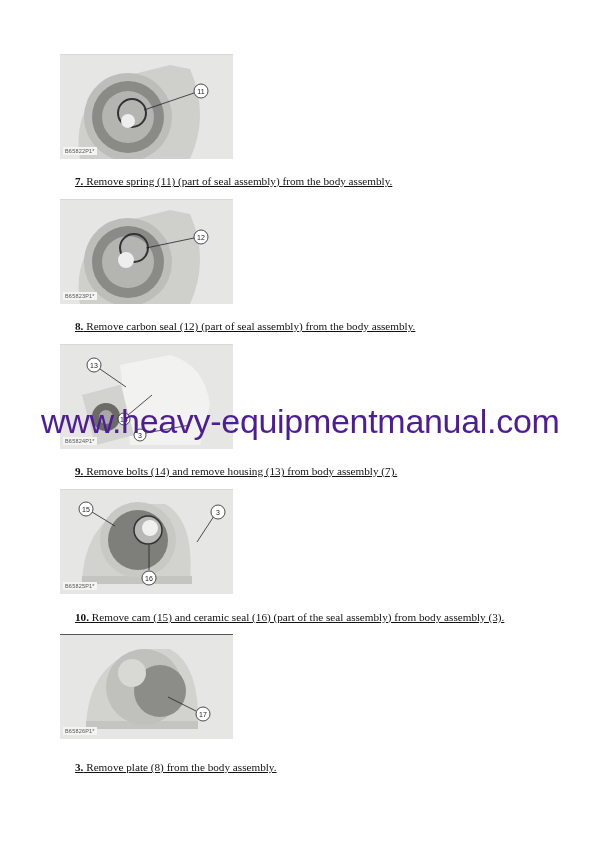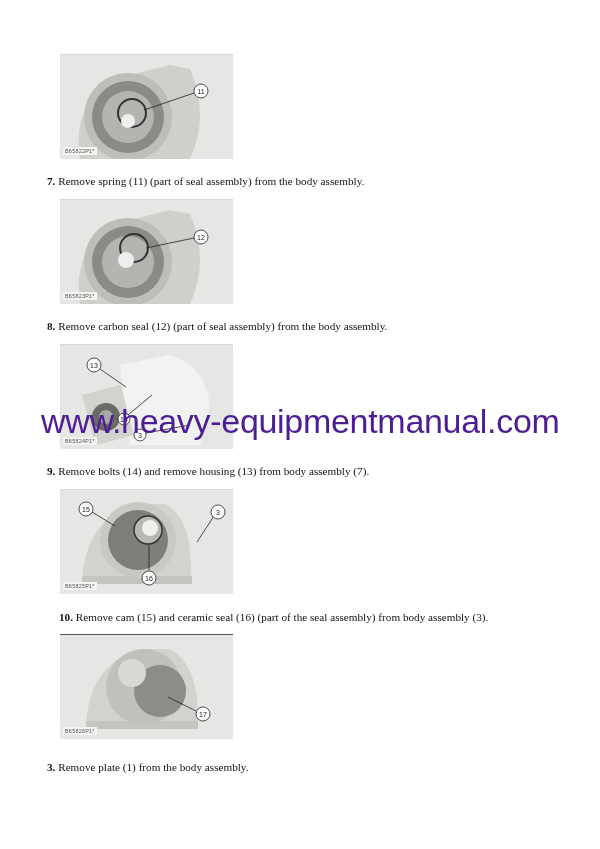--- a/index.html
+++ b/index.html
@@ -2,21 +2,21 @@
 <html><head>
 <meta charset="utf-8">
 <style>
   html, body { margin: 0; padding: 0; background: #ffffff; }
   body { width: 600px; height: 849px; position: relative; overflow: hidden;
          font-family: "Liberation Serif", "DejaVu Serif", serif; color: #111; }
   .photo { position: absolute; left: 60px; width: 173px; height: 104px;
            background: #e6e6e4; overflow: hidden; border-top: 1px solid #d8d8d6; }
   .photo .code { position: absolute; left: 3px; bottom: 4px; font-family: "Liberation Sans", sans-serif;
                  font-size: 5.5px; color: #555; background: #f4f4f2; padding: 1px 2px; letter-spacing: 0.2px; }
-  .step { position: absolute; left: 47px; font-size: 11.2px; line-height: 14px; white-space: nowrap; }
+  .step { position: absolute; left: 75px; font-size: 11.2px; line-height: 14px; white-space: nowrap; text-decoration: underline; }
   .step b { font-weight: bold; }
   .watermark { position: absolute; left: 41px; top: 401px; width: 520px; font-family: "Liberation Sans", sans-serif;
                font-size: 34px; line-height: 40px; color: #4c1d95; letter-spacing: -0.3px; white-space: nowrap; }
   svg { position: absolute; left: 0; top: 0; }
   .callout { font-family: "Liberation Sans", sans-serif; font-size: 7px; fill: #222; }
 </style>
 </head>
 <body>
 
 <div class="photo" style="top:54px;">
@@ -84,30 +84,30 @@
     <text class="callout" x="26" y="21.5" text-anchor="middle">15</text>
     <line x1="154" y1="26" x2="137" y2="52" stroke="#222" stroke-width="0.8"></line>
     <circle cx="158" cy="22" r="7" fill="#fff" stroke="#222" stroke-width="0.8"></circle>
     <text class="callout" x="158" y="24.5" text-anchor="middle">3</text>
     <line x1="89" y1="80" x2="89" y2="55" stroke="#222" stroke-width="0.8"></line>
     <circle cx="89" cy="88" r="7" fill="#fff" stroke="#222" stroke-width="0.8"></circle>
     <text class="callout" x="89" y="90.5" text-anchor="middle">16</text>
   </svg>
   <span class="code">B65825P1*</span>
 </div>
-<div class="step" style="top:610px;margin-left:12px;"><b>10.</b><span> Remove cam (15) and ceramic seal (16) (part of the seal assembly) from body assembly (3).</span></div>
+<div class="step" style="top:610px;"><b>10.</b><span> Remove cam (15) and ceramic seal (16) (part of the seal assembly) from body assembly (3).</span></div>
 
 <div class="photo" style="top:634px; border-top:1px solid #555;">
   <svg width="173" height="104" viewBox="0 0 173 104">
     <path d="M26 92 Q28 30 80 14 L110 14 Q140 30 138 92 Z" fill="#d2d2ce"></path>
     <rect x="26" y="86" width="112" height="8" fill="#c4c4c0"></rect>
     <circle cx="84" cy="52" r="38" fill="#c0c0bc"></circle>
     <circle cx="100" cy="56" r="26" fill="#8c8c88"></circle>
     <circle cx="72" cy="38" r="14" fill="#d8d8d4"></circle>
     <line x1="108" y1="62" x2="136" y2="76" stroke="#222" stroke-width="0.8"></line>
     <circle cx="143" cy="79" r="7" fill="#fff" stroke="#222" stroke-width="0.8"></circle>
     <text class="callout" x="143" y="81.5" text-anchor="middle">17</text>
   </svg>
   <span class="code">B65826P1*</span>
 </div>
-<div class="step" style="top:760px;"><b>3.</b><span> Remove plate (1) from the body assembly.</span></div>
+<div class="step" style="top:760px;"><b>3.</b><span> Remove plate (8) from the body assembly.</span></div>
 
 <div class="watermark">www.heavy-equipmentmanual.com</div>
 
 </body></html>

